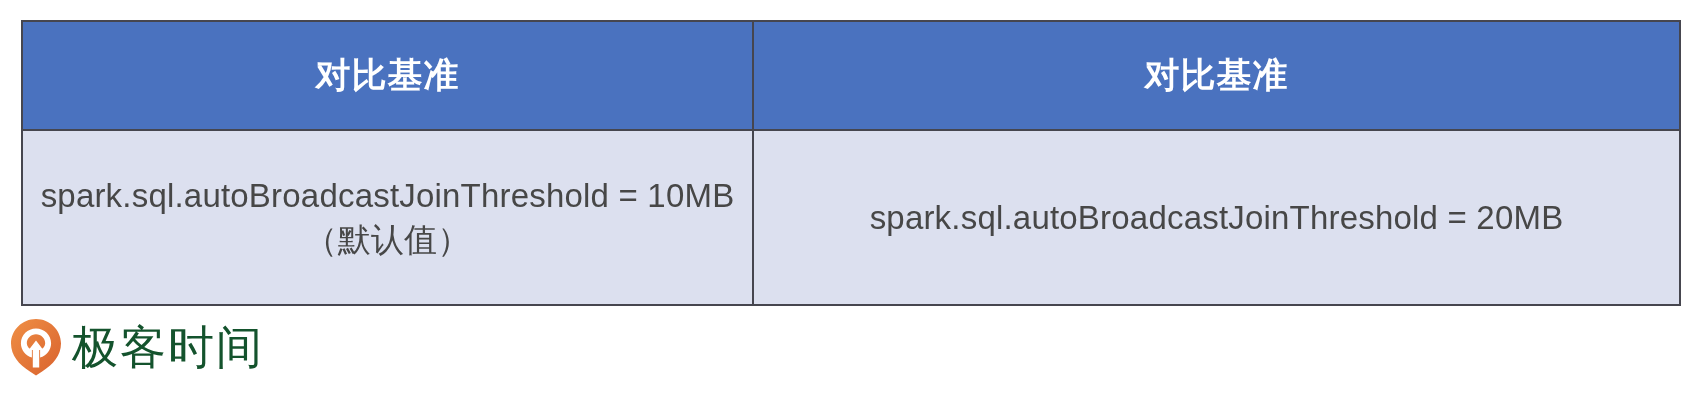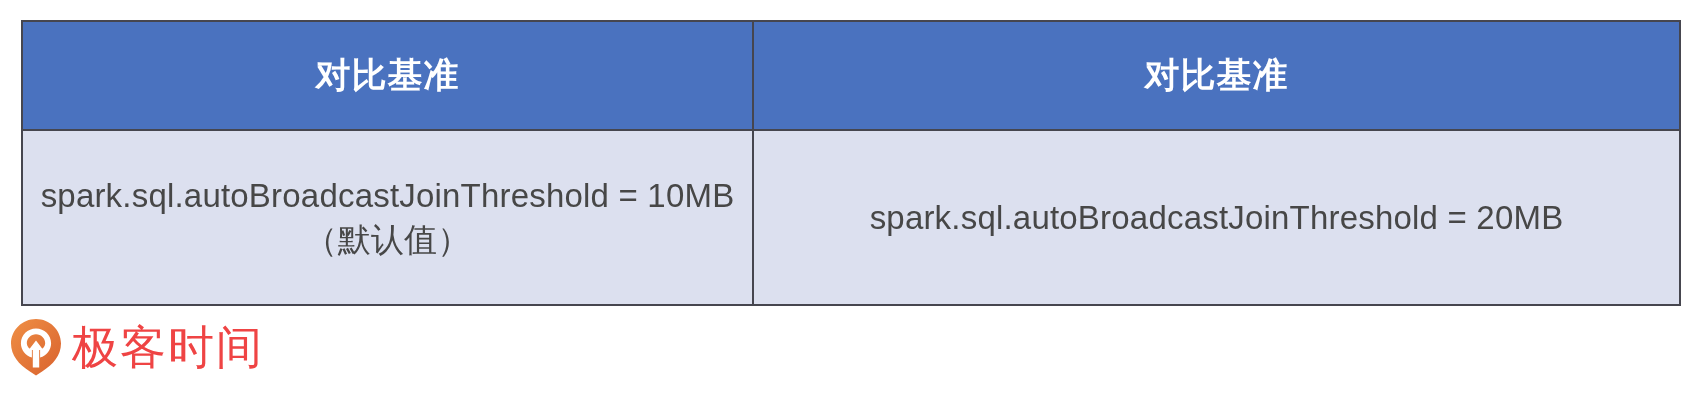--- a/index.html
+++ b/index.html
@@ -74,21 +74,21 @@
   }
   .logo-mark {
     width: 52px;
     height: 58px;
     flex: 0 0 auto;
     display: block;
   }
   .logo-text {
     margin-left: 10px;
     font-size: 46px;
-    color: #ef4444;
+    color: #14532d;
     font-weight: normal;
     letter-spacing: 2px;
     line-height: 1;
     white-space: nowrap;
   }
 </style>
 </head>
 <body>
 
 <div class="table-wrap">

